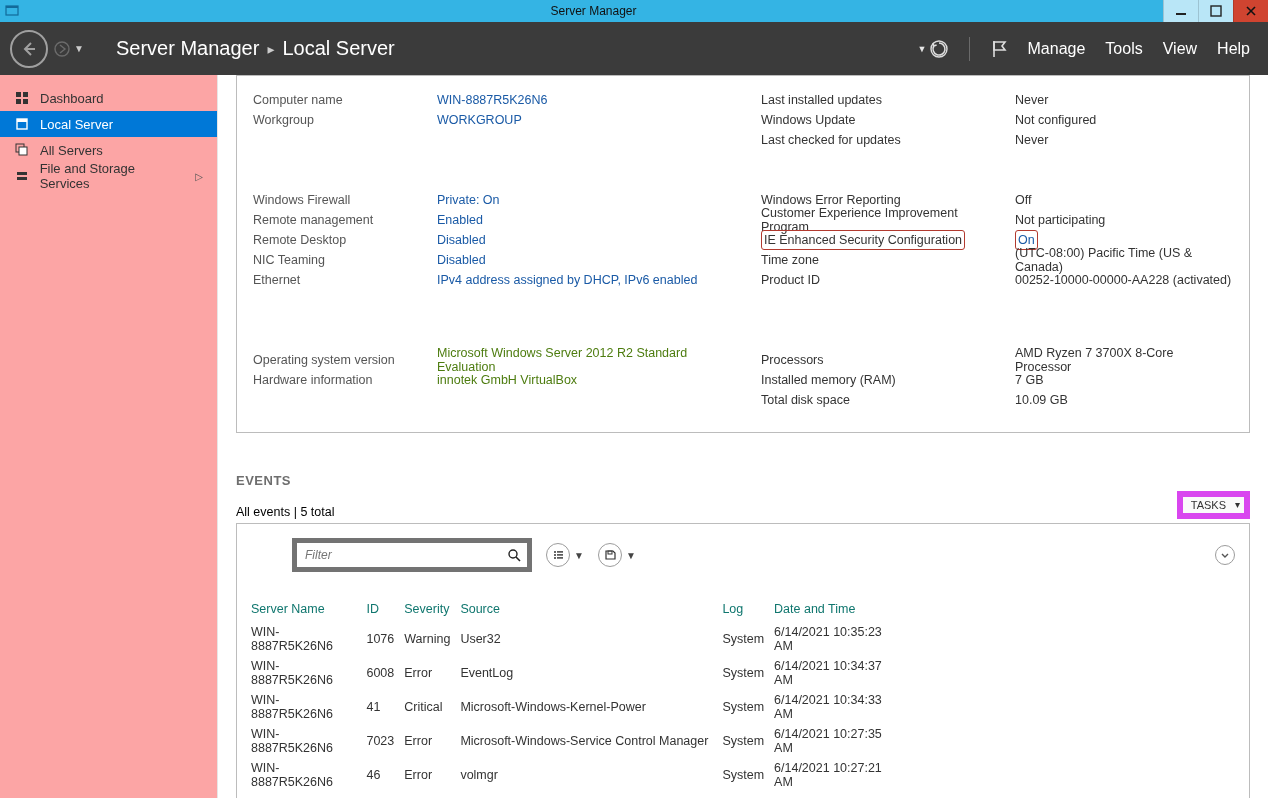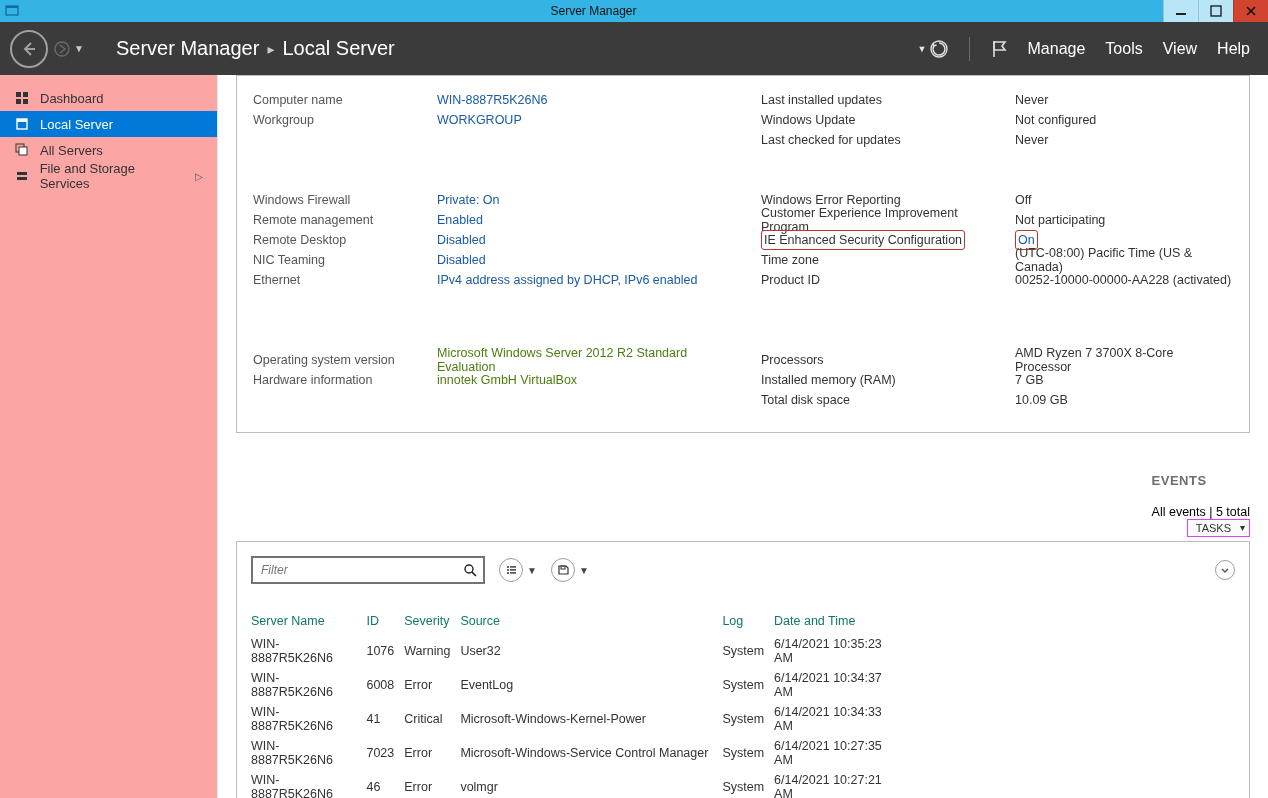--- a/index.html
+++ b/index.html
@@ -52,28 +52,28 @@
   .col.labels .row { color:#555; }
   .col.values .row { color:#1a5aa6;}
   .col.values .row.plain { color:#4d7c0f;}
   .spacer { height:20px;}
   .col.labels { width:170px;}
   .col.values { width:310px;}
   .col.labels2 { width:240px;}
   .col.values2 { flex:1;}
   .highlight { border:1px solid #b23a2f; border-radius:3px; padding:0 2px; display:inline-flex; align-items:center; height:18px;}
   
-  .events-hdr { margin-top:40px; display:flex; align-items:flex-end;flex-direction:column;}
+  .events-hdr { margin-top:40px; display:flex; align-items:flex-end;}
   .events-title { color:#6e6e6e; font-size:13px; font-weight:600; letter-spacing:0.5px;}
   .events-sub { color:#000000; font-size:12.5px; margin-top:17px;}
-  .tasks-btn { margin-left:auto; border:1px solid #d946ef; background:#fafafa; font-size:11px; padding:2px 18px 2px 8px; position:relative; color:#333;}
+  .tasks-btn { margin-left:auto; border:6px solid #d946ef; background:#fafafa; font-size:11px; padding:2px 18px 2px 8px; position:relative; color:#333;}
   .tasks-btn::after{ content:"▾"; position:absolute; right:4px; top:2px; font-size:10px;}
   .events-box { border:1px solid #bcbcbc; margin-top:4px; padding:14px 14px 30px 14px;}
   .toolbar-row { display:flex; align-items:center; gap:14px;}
-  .filterbox { width:218px; height:24px; border:2px solid #737373; display:flex; align-items:center; padding:0 6px;}
+  .filterbox { width:218px; height:24px; border:5px solid #737373; display:flex; align-items:center; padding:0 6px;margin-left:41px;}
   .filterbox input { border:0; outline:0; flex:1; font-size:12px; font-style:italic; color:#888; background:transparent;}
   .filterbox .mag { font-size:13px; color:#333;}
   .tb-ico { width:22px; height:22px; border:1px solid #9c9c9c; border-radius:50%; display:flex; align-items:center; justify-content:center; font-size:11px;}
   .tb-drop { font-size:10px; color:#444;}
   .expand-circle { margin-left:auto; width:18px; height:18px; border:1px solid #9c9c9c; border-radius:50%; display:flex; align-items:center; justify-content:center; font-size:10px;}
   
   .ev-table { margin-top:26px; width:100%; border-collapse:collapse; font-size:12.5px;}
   .ev-table th { text-align:left; font-weight:400; color:#0f766e; padding:4px 10px 6px 0; border-bottom:0;}
   .ev-table td { padding:3px 10px 3px 0; color:#333;}
   

